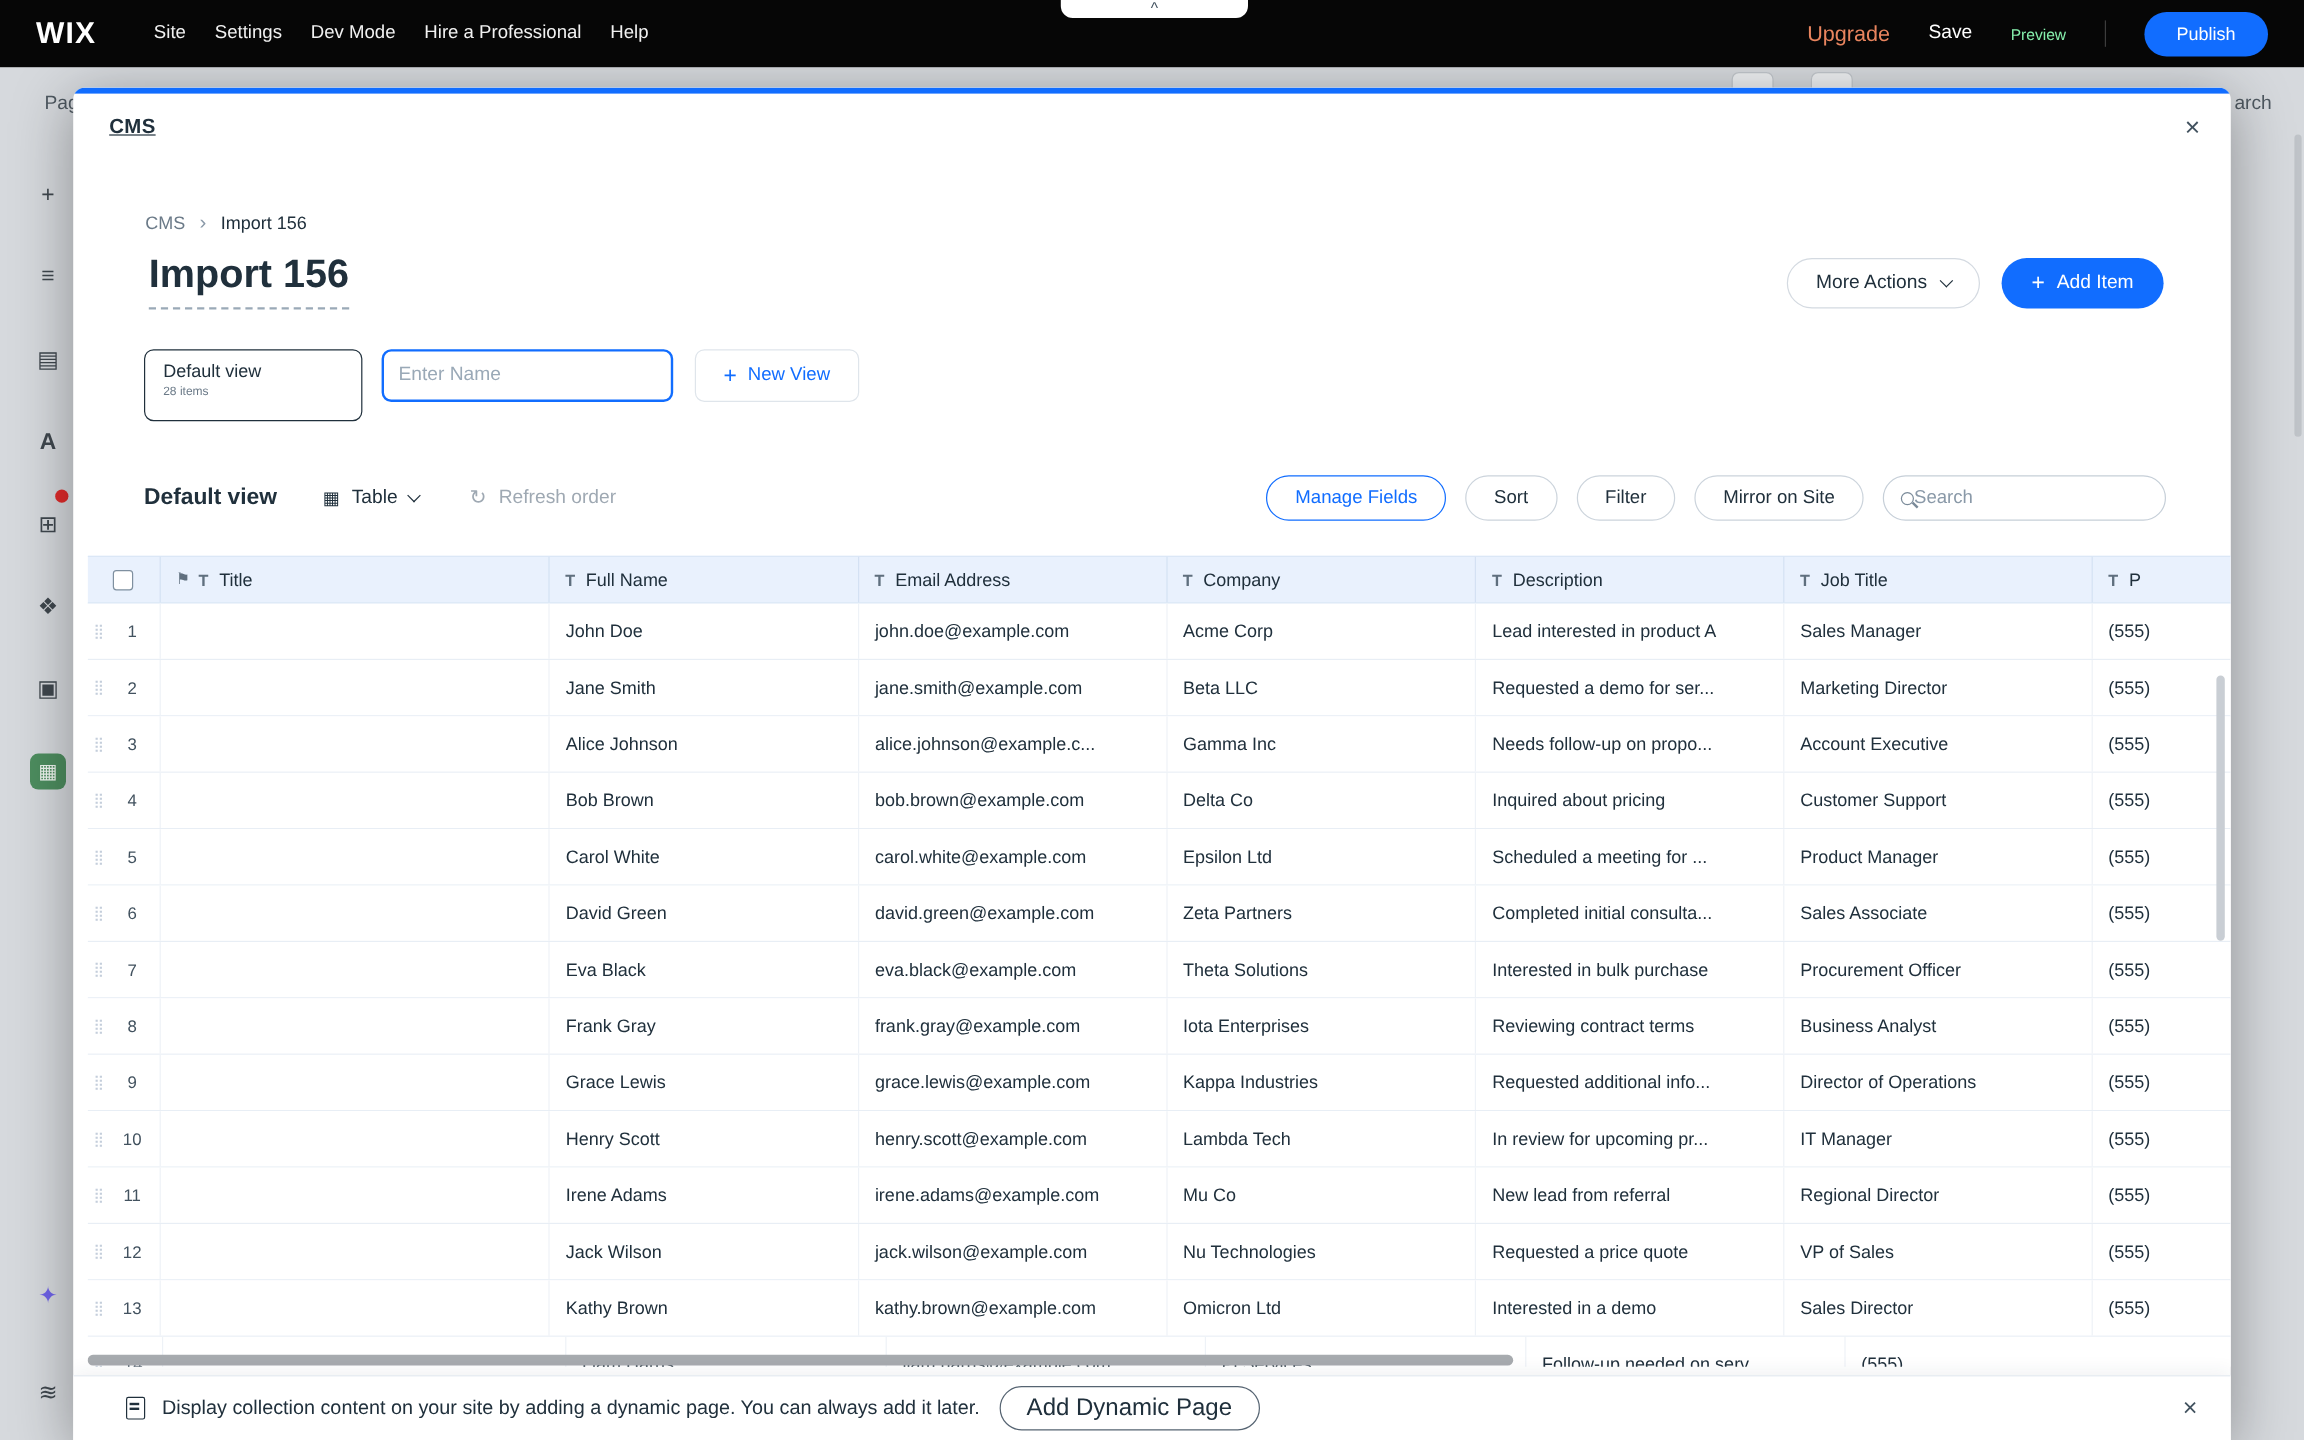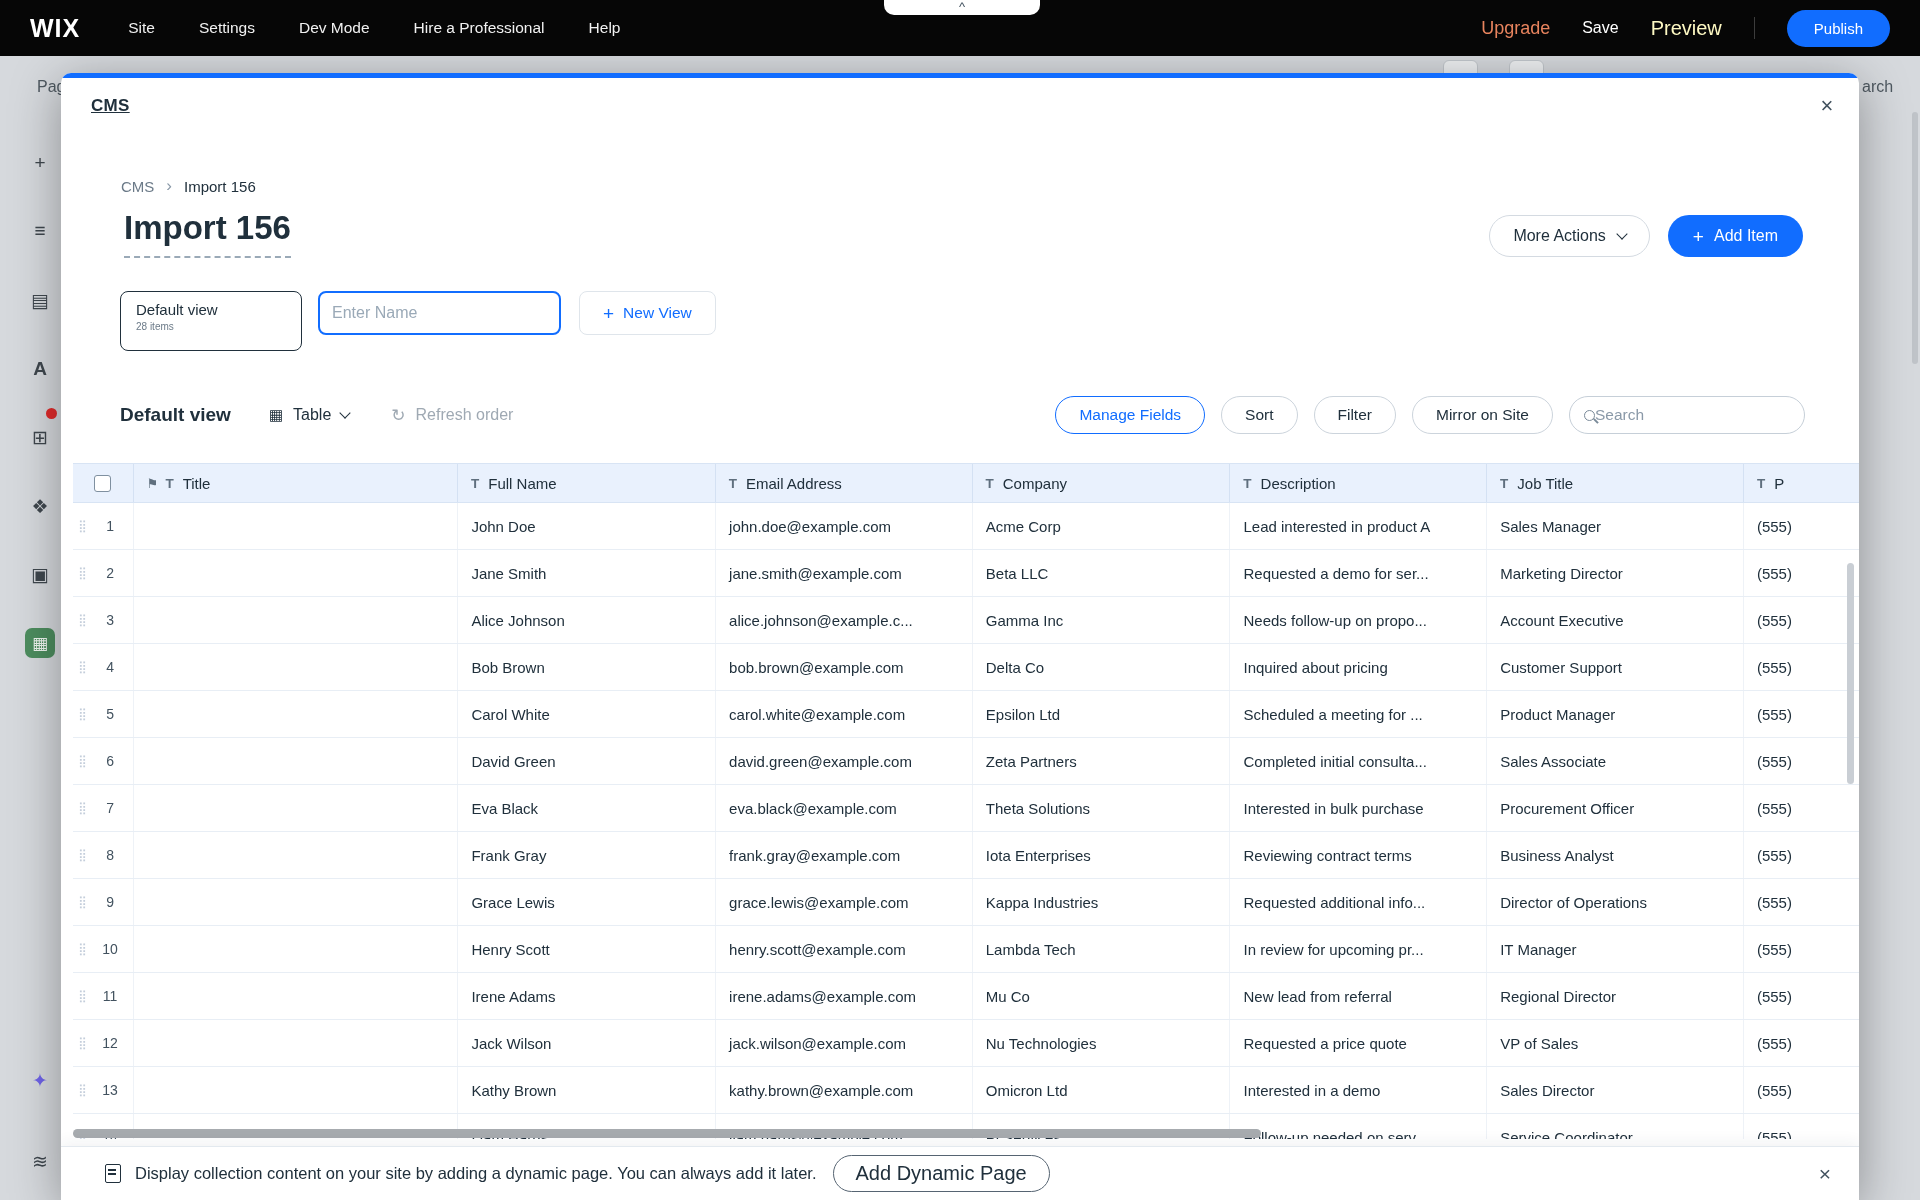--- a/index.html
+++ b/index.html
@@ -9,26 +9,26 @@
     font-family: "Liberation Sans", "DejaVu Sans", sans-serif;
     color: #20303c;
     background: #d6d9dd;
     overflow: hidden;
   }
 
   
   .topbar { position:absolute; top:0; left:0; width:100%; height:56px; background:#060606;
             display:flex; align-items:center; z-index:50; }
   .logo { color:#fff; font-weight:700; font-size:25px; letter-spacing:1px; margin:0 48px 0 30px; }
-  .menu { display:flex; gap:44px; }
+  .menu { display:flex; gap:24px; }
   .menu-item { color:#f1f1f1; font-size:15.5px; cursor:pointer; }
   .tb-right { margin-left:auto; display:flex; align-items:center; gap:32px; margin-right:30px; }
   .upgrade { color:#e8845e; font-size:18px; }
   .save    { color:#ffffff; font-size:16px; }
-  .preview { color:#fef9c3; font-size:20px; }
+  .preview { color:#86efac; font-size:13px; }
   .tb-div  { width:1px; height:22px; background:#3c3c3c; }
   .publish { background:#116dff; color:#fff; font-size:15px; border:none;
              border-radius:19px; padding:10px 27px; cursor:pointer; }
 
   
   .caret-box { position:absolute; top:0; left:884px; width:156px; height:15px; background:#ffffff;
                border-radius:0 0 10px 10px; z-index:60; display:flex; align-items:flex-start;
                justify-content:center; color:#42525f; font-size:13px; line-height:13px; cursor:pointer; }
   .bg-text-left  { position:absolute; top:78px; left:37px;  font-size:16px; color:#4e5860; z-index:1; }
   .bg-text-right { position:absolute; top:78px; left:1862px; font-size:16px; color:#4e5860; z-index:1; }
@@ -468,21 +468,20 @@
         <div class="trow">
         <div class="td c-num w-num">
           <span class="drag">⣿</span>
           <span>14</span>
         </div>
         <div class="td w-title"></div>
         <div class="td w-name">Liam Harris</div>
         <div class="td w-email">liam.harris@example.com</div>
         <div class="td w-company">Pi Services</div>
         <div class="td w-desc">Follow-up needed on serv...</div>
-        <div class="td w-job">Service Coordinator</div>
         <div class="td w-phone">(555)</div>
       </div>
       </div>
 
     <div class="h-scroll"></div>
     <div class="v-scroll"></div>
   </div>
 
   <div class="banner">
     <span class="banner-ico"></span>

